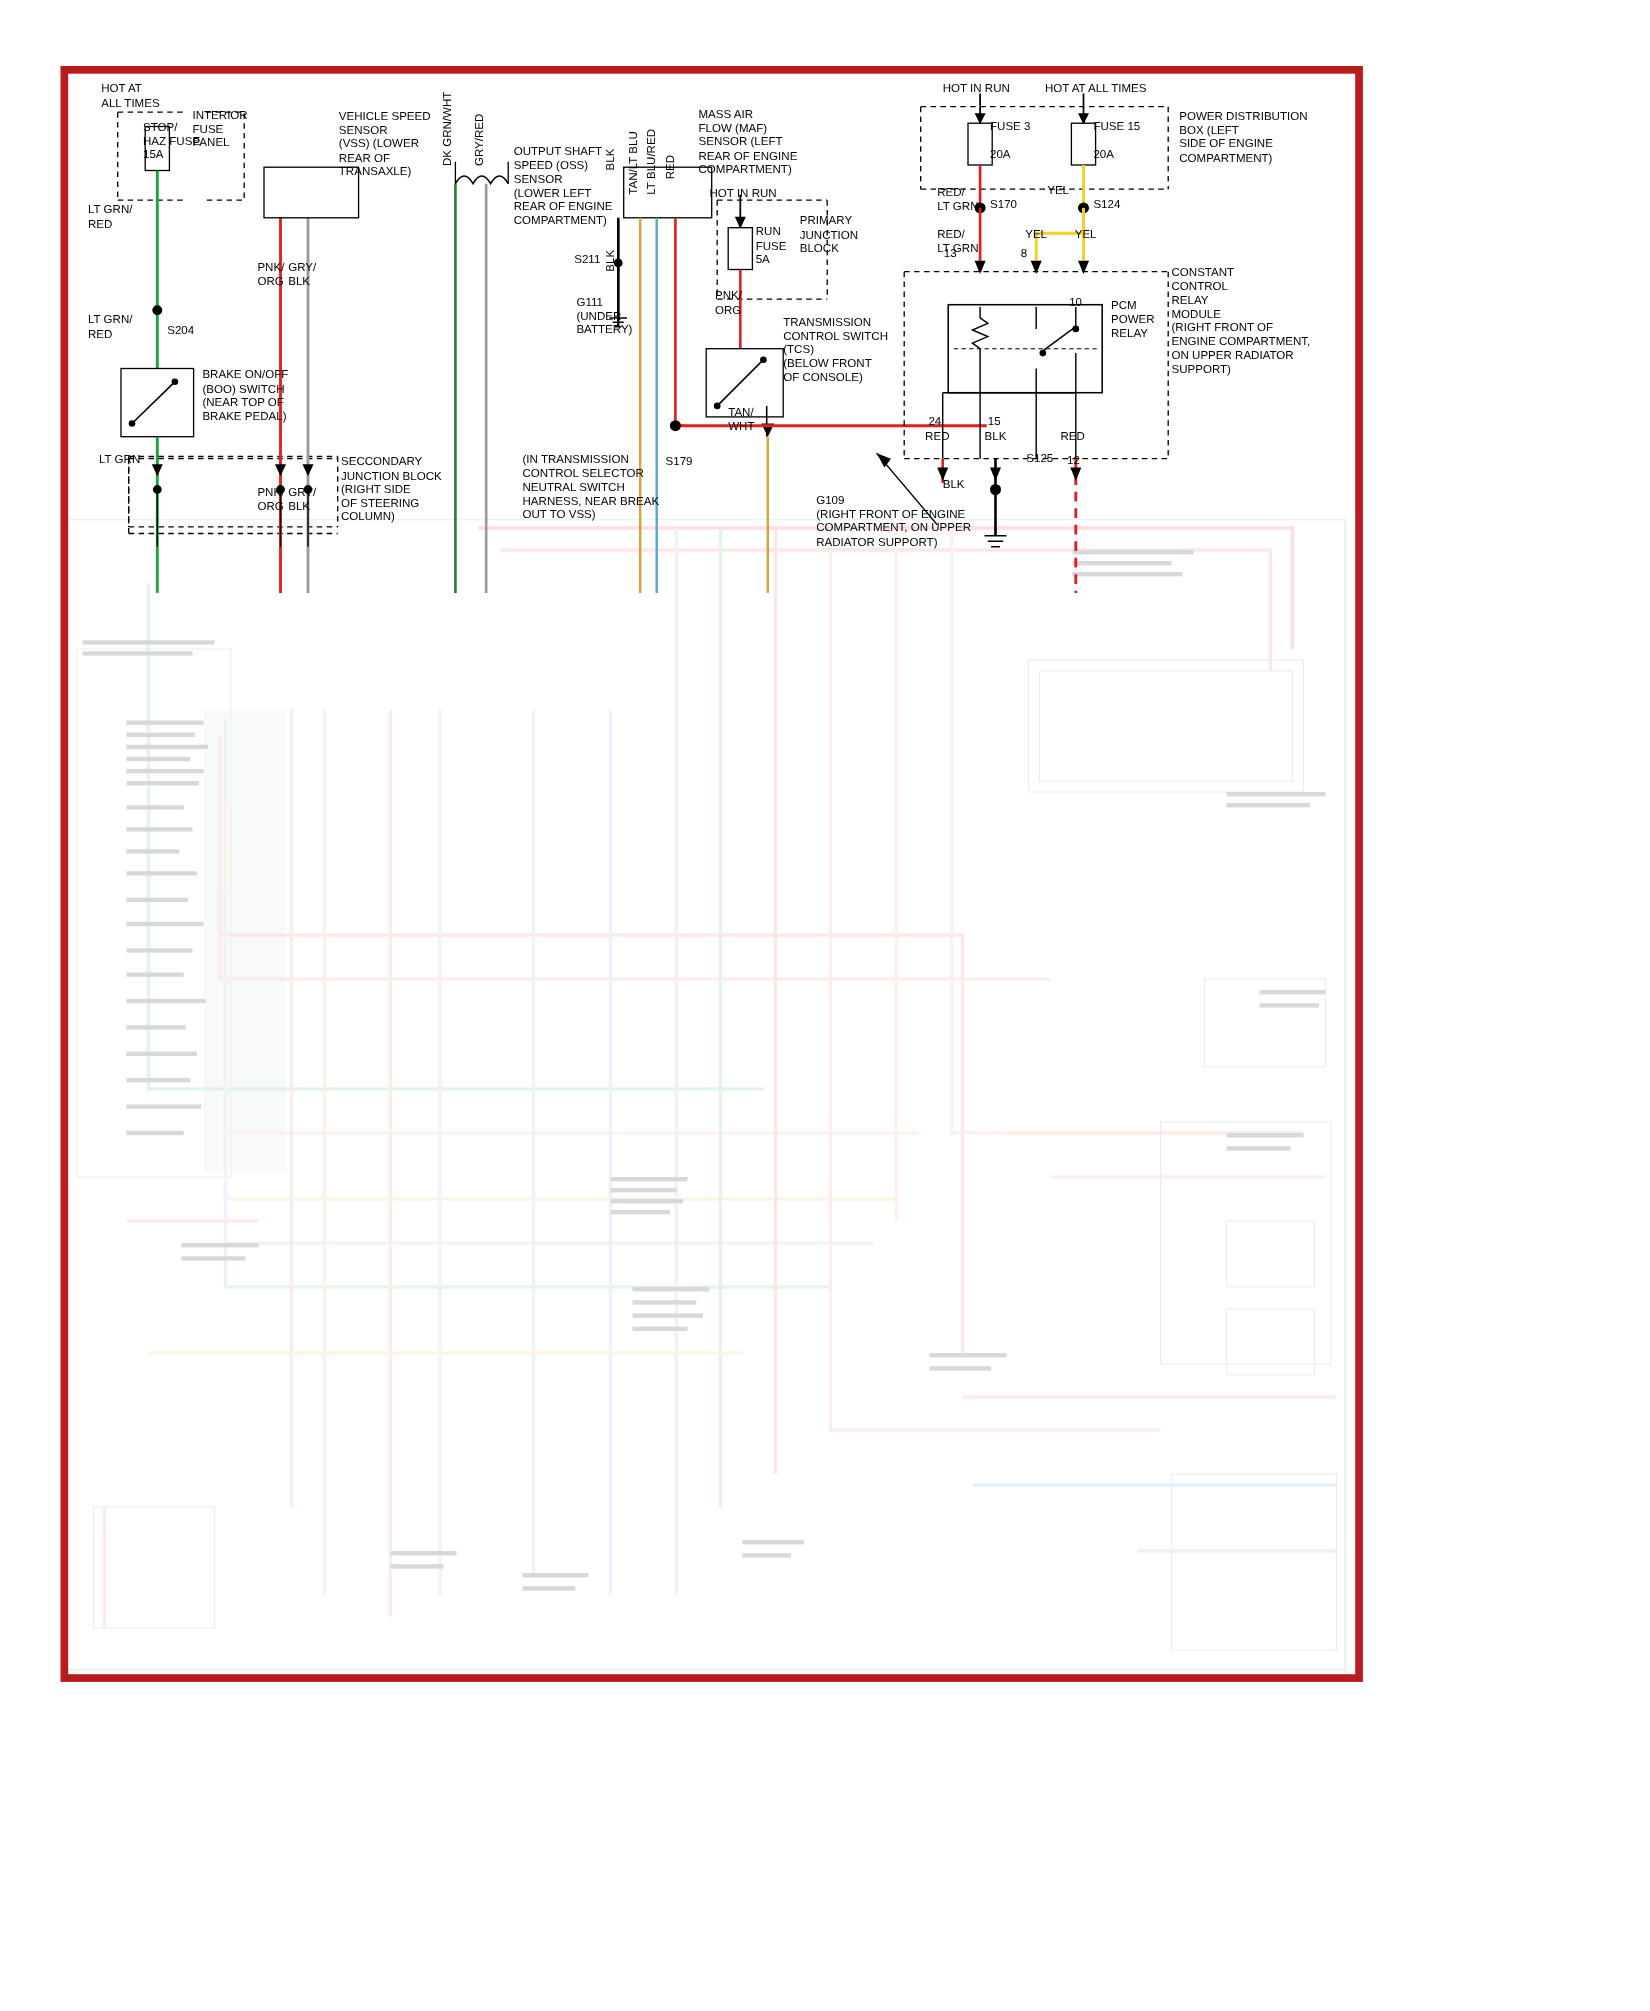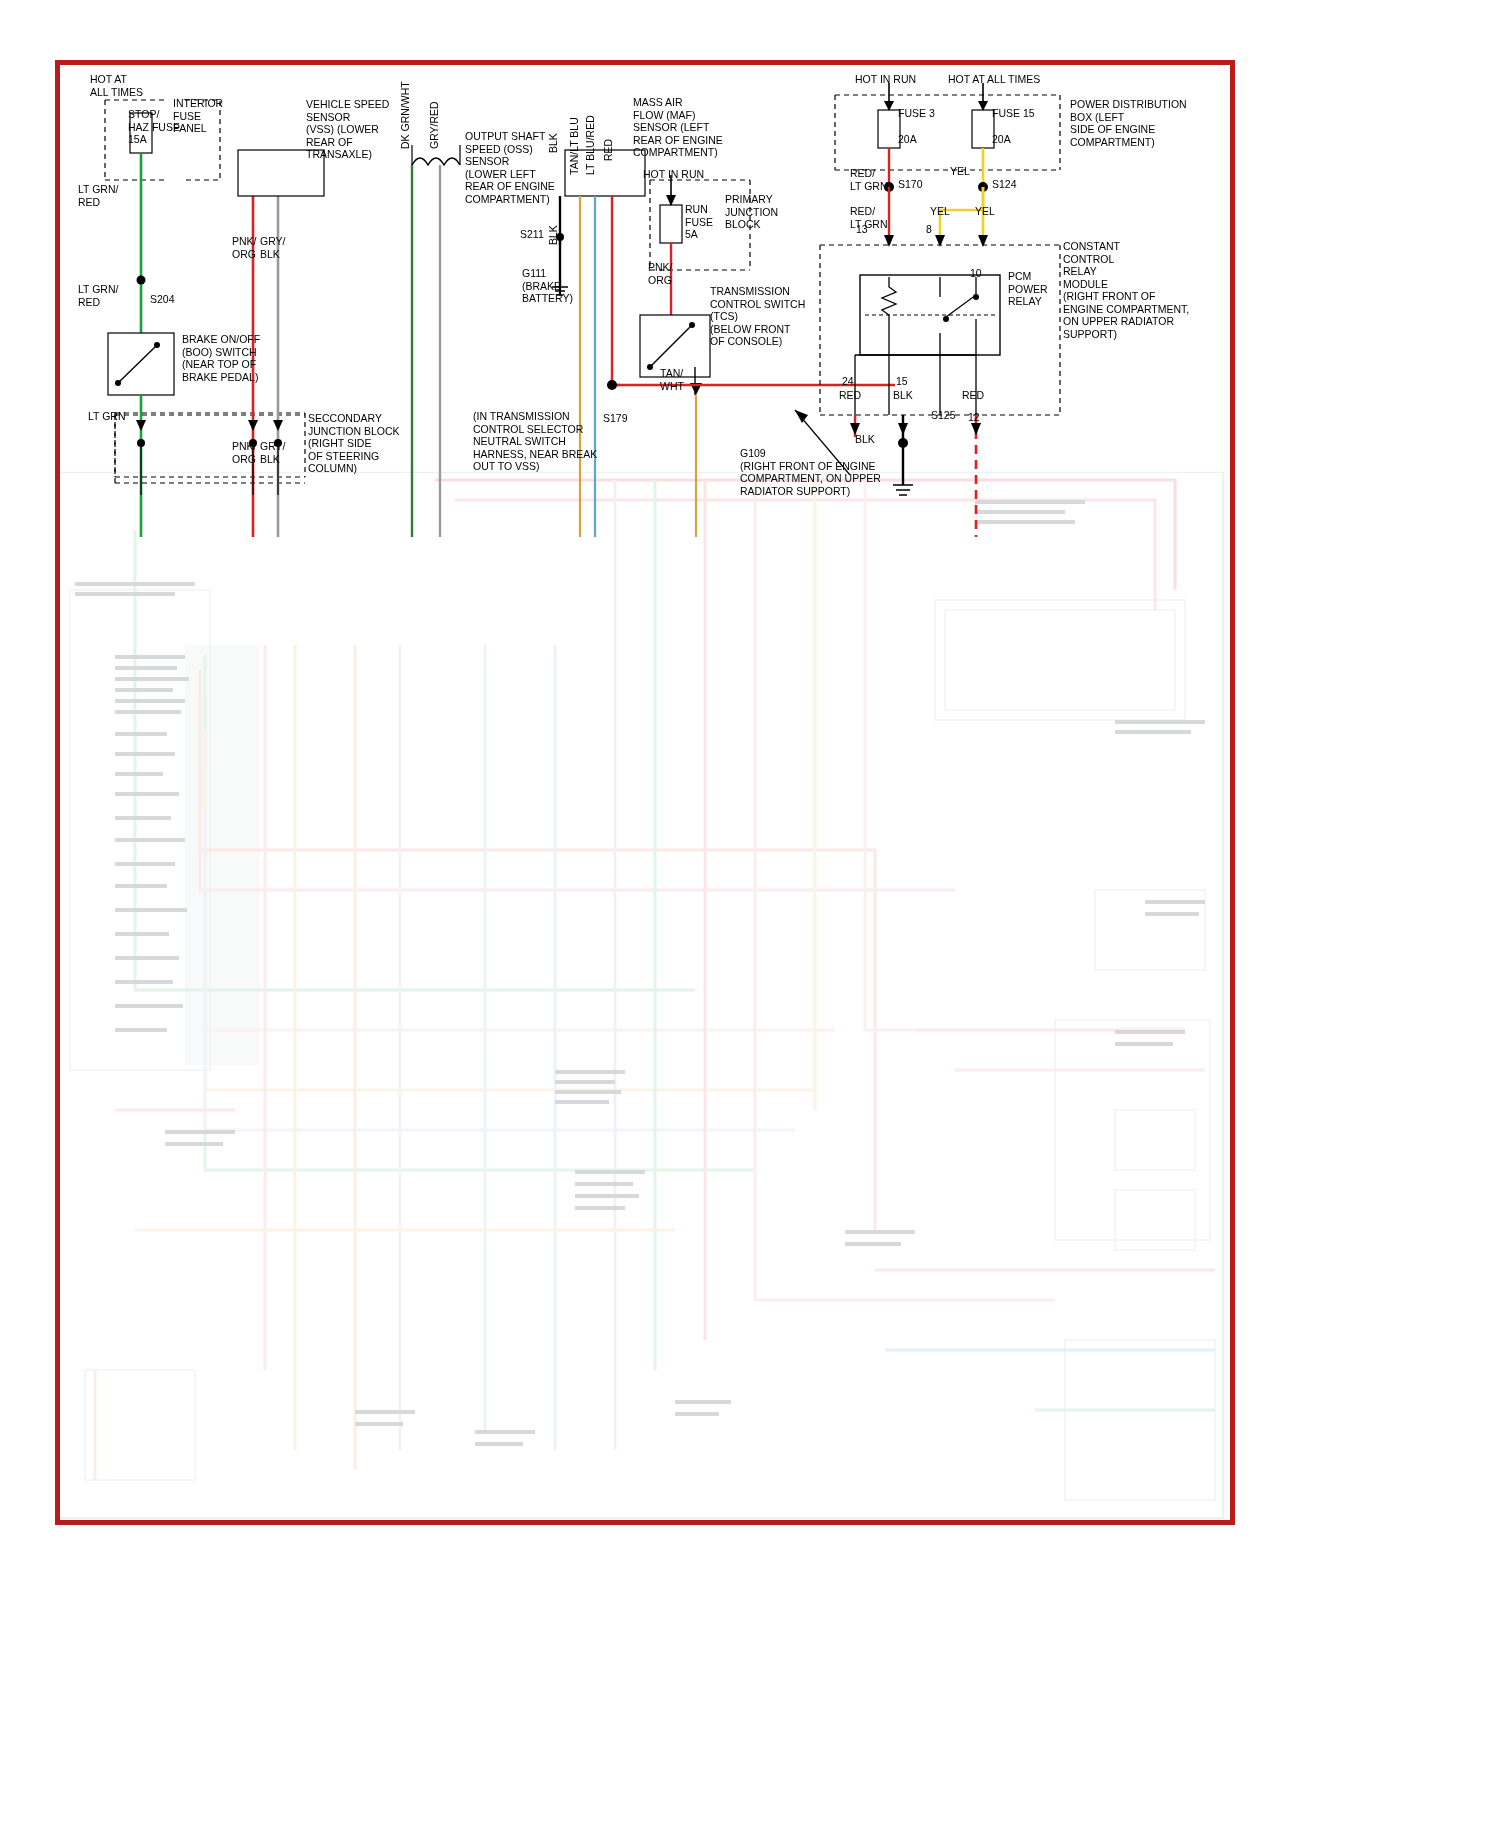--- a/index.html
+++ b/index.html
@@ -4,21 +4,21 @@
 <style>
   html,body{margin:0;padding:0;background:#ffffff;}
   body{width:1500px;height:1828px;position:relative;font-family:"Liberation Sans",sans-serif;}
   #root{position:absolute;left:0;top:0;width:1500px;height:1828px;overflow:hidden;}
 
   
   .bg-layer{position:absolute;left:55px;top:470px;width:1170px;height:1050px;opacity:0.30;}
   .bg-blur{filter:blur(0.4px);}
 
   
-  .frame{position:absolute;left:55px;top:60px;width:1170px;height:1455px;border:5px solid #b91c1c;background:transparent;}
+  .frame{position:absolute;left:55px;top:60px;width:1170px;height:1455px;border:7px solid #b91c1c;background:transparent;}
   .lbl{position:absolute;font-size:10.5px;line-height:12.5px;color:#000;white-space:pre;}
   .white-mask{position:absolute;background:#fff;}
   svg{position:absolute;left:0;top:0;overflow:visible;}
 </style>
 </head>
 <body>
 
 <div id="root">
 
   <div class="bg-layer bg-blur">
@@ -334,21 +334,21 @@
     <div class="lbl" style="left:524px;top:110px;transform:rotate(-90deg);transform-origin:left top;">LT BLU/RED</div>
     <div class="lbl" style="left:542px;top:96px;transform:rotate(-90deg);transform-origin:left top;">RED</div>
     <div class="lbl" style="left:573px;top:31px;">MASS AIR
 FLOW (MAF)
 SENSOR (LEFT
 REAR OF ENGINE
 COMPARTMENT)</div>
     <div class="lbl" style="left:460px;top:163px;">S211</div>
     <div class="lbl" style="left:487px;top:180px;transform:rotate(-90deg);transform-origin:left top;">BLK</div>
     <div class="lbl" style="left:462px;top:202px;">G111
-(BRAKE
+(UNDER
 BATTERY)</div>
 
     <div class="lbl" style="left:583px;top:103px;">HOT IN RUN</div>
     <div class="lbl" style="left:625px;top:138px;">RUN
 FUSE
 5A</div>
     <div class="lbl" style="left:665px;top:128px;">PRIMARY
 JUNCTION
 BLOCK</div>
     <div class="lbl" style="left:588px;top:196px;">PNK/

